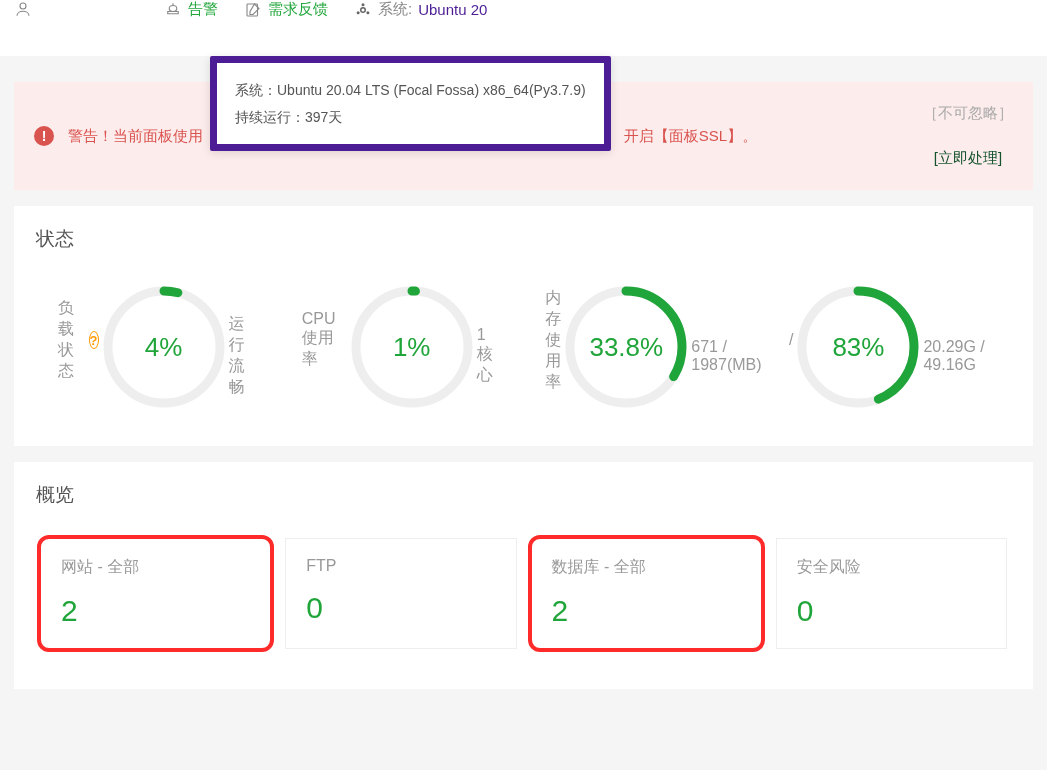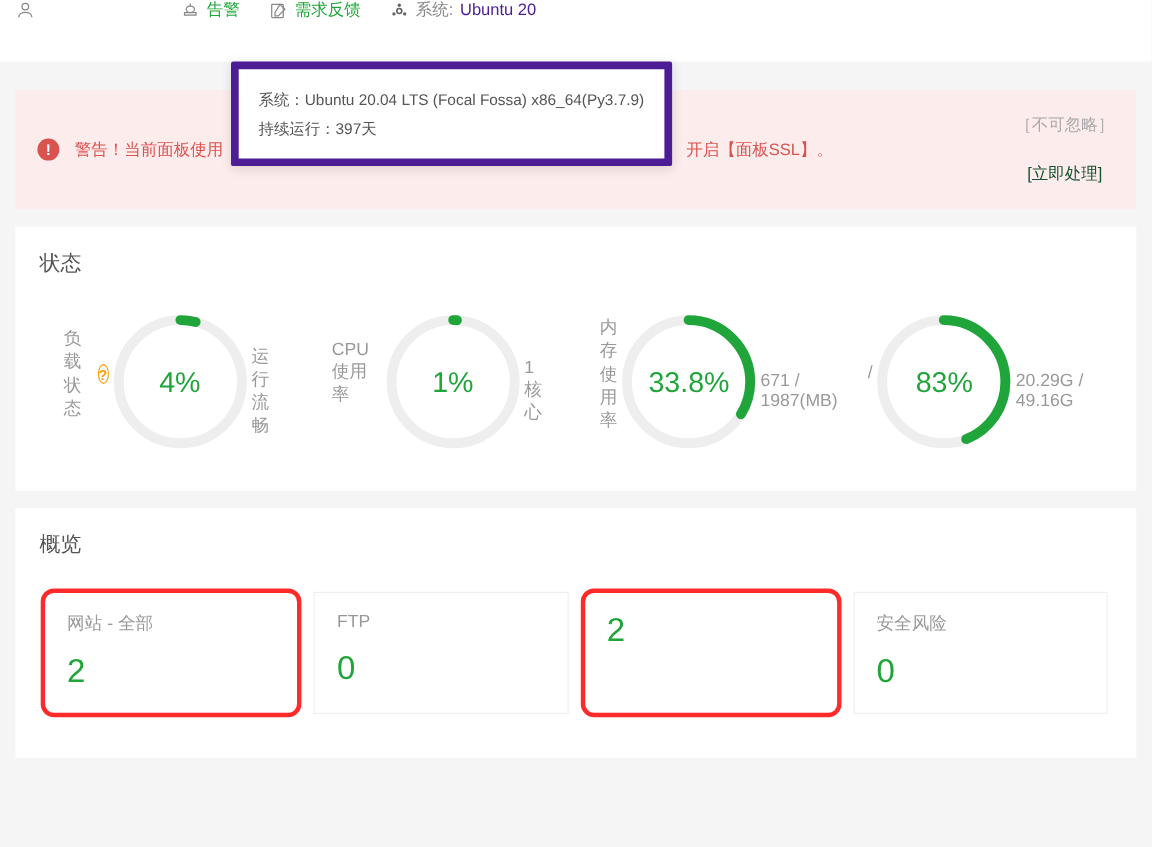--- a/index.html
+++ b/index.html
@@ -262,20 +262,21 @@
     <div class="card-title">网站 - 全部</div>
     <div class="card-value">2</div>
   </div>
       <div class="card">
 
     <div class="card-title">FTP</div>
     <div class="card-value">0</div>
   </div>
       <div class="card">
     <div class="card-highlight"></div>
+    <div class="card-title">数据库 - 全部</div>
     <div class="card-value">2</div>
   </div>
       <div class="card">
 
     <div class="card-title">安全风险</div>
     <div class="card-value">0</div>
   </div>
     </div>
 </div>
 

